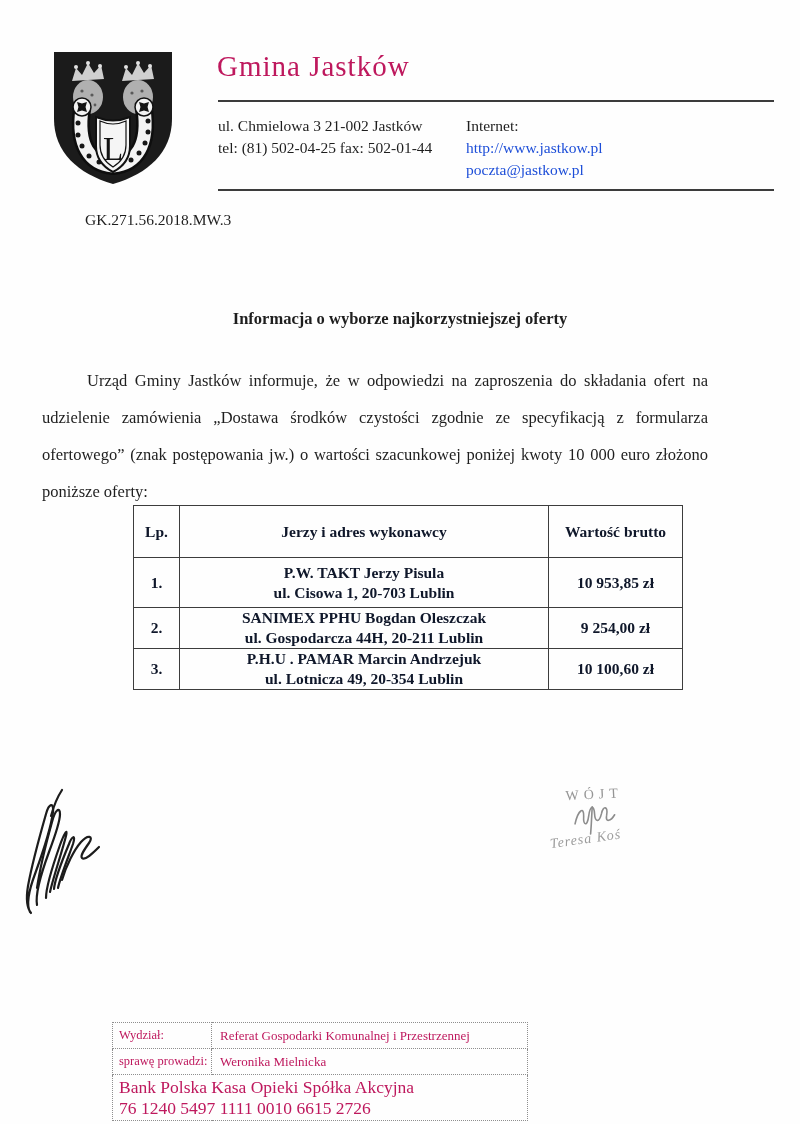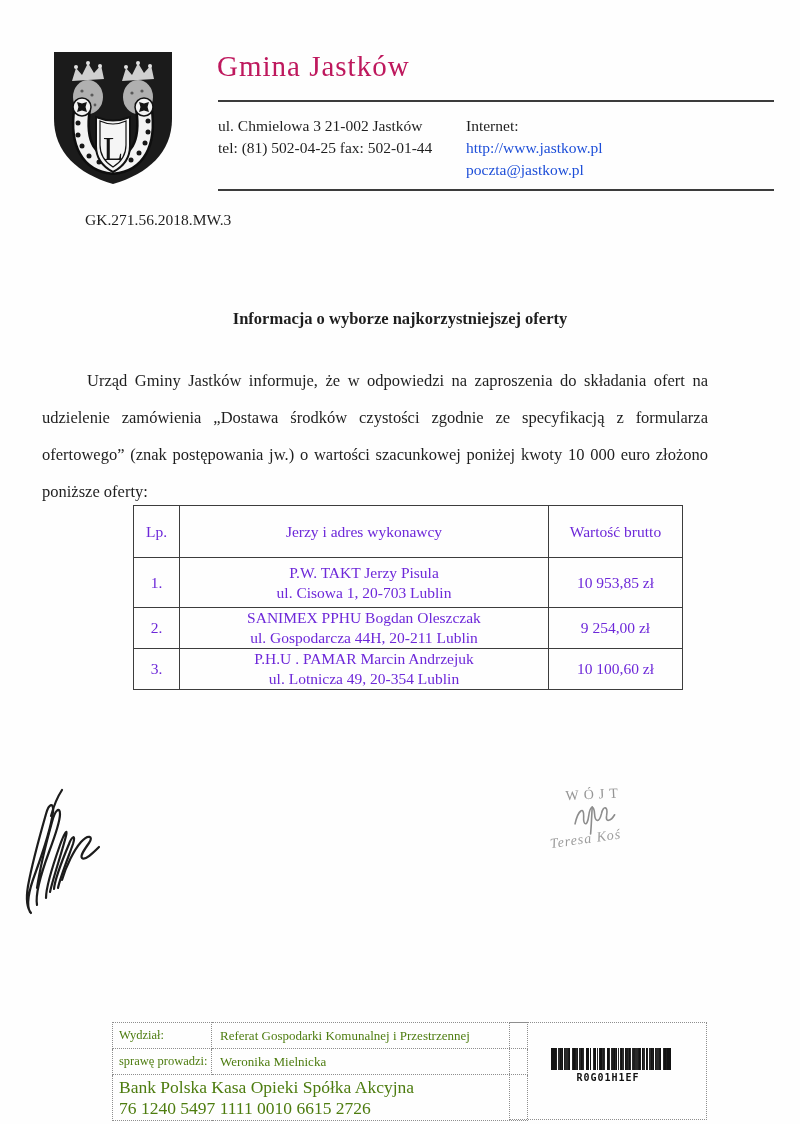--- a/index.html
+++ b/index.html
@@ -24,38 +24,38 @@
   #doc-title{left:0;top:309px;width:800px;text-align:center;font-weight:bold;font-size:16.5px;}
   .para{left:42px;width:666px;font-size:16.5px;line-height:37px;text-align:justify;text-indent:45px;}
   #intro-para{top:362px;}
   #closing-para{top:696px;}
 
   
   #offers-table-wrap{left:133px;top:505px;}
   table.offers{border-collapse:collapse;table-layout:fixed;width:534px;}
   table.offers th, table.offers td{
     border:1.4px solid #3d3d3d;text-align:center;vertical-align:middle;
-    font-size:15.5px;font-weight:normal;padding:0 2px;color:#6d28d9;
+    font-size:15.5px;font-weight:bold;padding:0 2px;color:#0f172a;
   }
   table.offers th{font-size:15.5px;}
   .col-lp{width:41px;} .col-name{width:364px;} .col-val{width:129px;}
   tr.hrow{height:52px;} tr.r1{height:50px;} tr.r2{height:38px;} tr.r3{height:37px;}
   .cell-line{line-height:20px;}
 
   
   #signature{left:2px;top:772px;}
   #stamp{left:545px;top:786px;width:130px;height:72px;transform:rotate(-3deg);}
   #stamp-title{position:absolute;left:22px;top:0;font-size:14px;letter-spacing:5px;color:#8a8a8a;opacity:.9;}
   #stamp-squiggle{position:absolute;left:26px;top:12px;}
   #stamp-name{position:absolute;left:4px;top:44px;font-size:14px;font-style:italic;color:#929292;letter-spacing:1px;transform:rotate(-5deg);opacity:.9;}
 
   
   #footer-table-wrap{left:112px;top:1022px;}
   table.foot{border-collapse:collapse;table-layout:fixed;width:397px;}
-  table.foot td{border:1px dotted #8e8e8e;vertical-align:middle;color:#4d7c0f;}
+  table.foot td{border:1px dotted #8e8e8e;vertical-align:middle;color:#be185d;}
   td.flabel{width:91px;font-size:12.5px;padding-left:6px;}
   td.fvalue{width:306px;font-size:13px;padding-left:8px;}
   tr.frow{height:26px;} tr.fbank{height:46px;}
   td.bankcell{font-size:17.5px;line-height:21px;padding-left:6px;}
 
   #barcode-box{left:509px;top:1022px;width:196px;height:96px;border:1px dotted #8e8e8e;}
   #barcode{position:absolute;left:41px;top:25px;width:112px;height:22px;
     border-left:4px solid #131313;border-right:4px solid #131313;
     background:
       repeating-linear-gradient(90deg, rgba(17,17,17,.95) 0 2px, transparent 2px 5px,
@@ -216,18 +216,14 @@
       <tr class="fbank">
         <td class="bankcell" colspan="2">
           <div>Bank Polska Kasa Opieki Spółka Akcyjna</div>
           <div>76 1240 5497 1111 0010 6615 2726</div>
         </td>
       </tr>
     </tbody>
       </table>
   </div>
 
-  <div class="abs" id="barcode-box">
-    <div id="barcode"></div>
-    <div id="barcode-label">R0G01H1EF</div>
-  </div>
 
 </div>
 
 </body></html>

